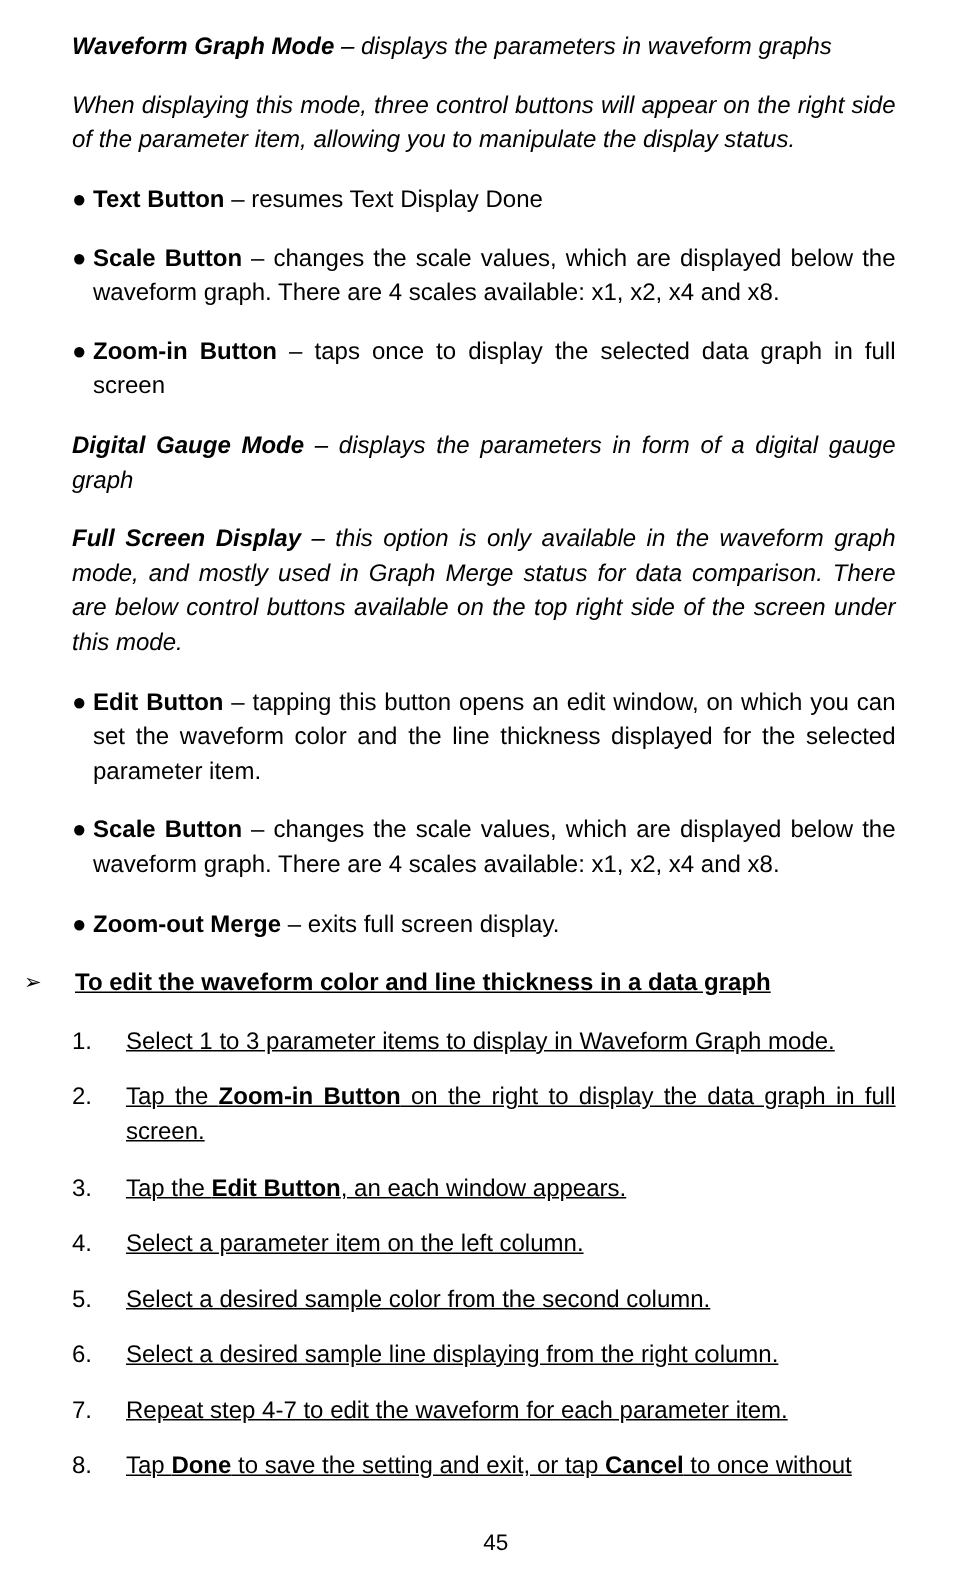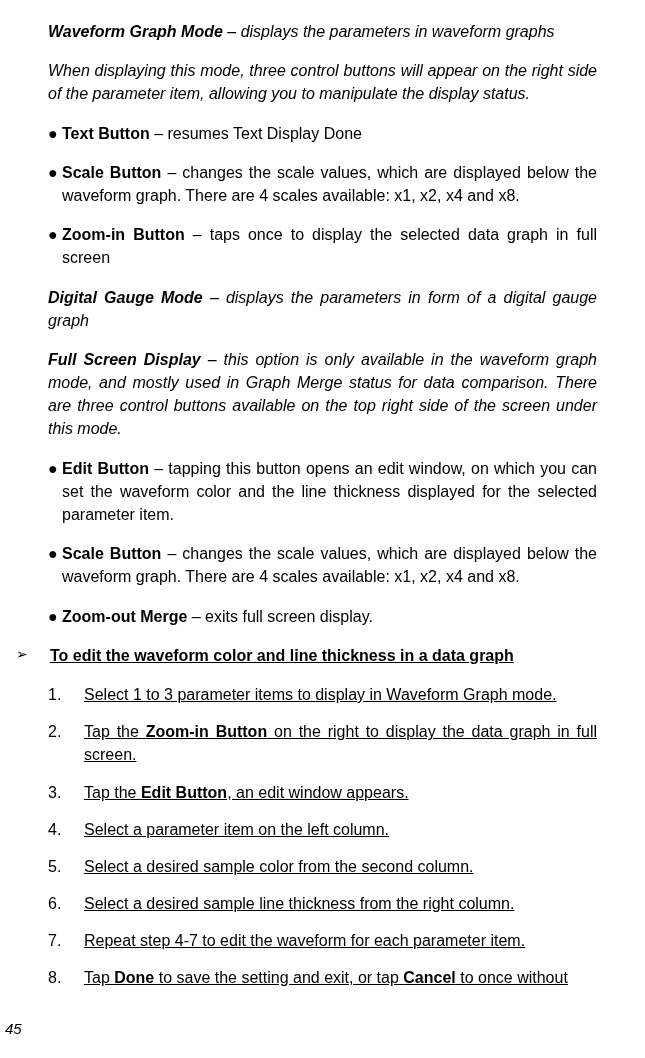--- a/index.html
+++ b/index.html
@@ -65,25 +65,24 @@
       margin-left: 0;
     }
     .num-text {
       flex: 1;
       text-decoration: underline;
     }
     .bold { font-weight: bold; }
     .page-num {
       position: absolute;
       bottom: 18px;
-      left: 5px;
+      left: 16px;
       right: 0;
-      text-align: left;
+      text-align: center;
       font-size: 15px;
-      font-style: italic;
     }
   </style>
 </head>
 <body>
 
 <div class="para indent1">
   <span class="bold">Waveform Graph Mode</span><span> – displays the parameters in waveform graphs</span>
 </div>
 
 <div class="para indent1">When displaying this mode, three control buttons will appear on the right side of the parameter item, allowing you to manipulate the display status.</div>
@@ -107,21 +106,21 @@
   <span class="bullet-text">
     <span class="bold">Zoom-in Button</span><span> – taps once to display the selected data graph in full screen</span>
   </span>
 </div>
 
 <div class="para indent1">
   <span class="bold">Digital Gauge Mode</span><span> – displays the parameters in form of a digital gauge graph</span>
 </div>
 
 <div class="para indent1">
-  <span class="bold">Full Screen Display</span><span> – this option is only available in the waveform graph mode, and mostly used in Graph Merge status for data comparison. There are three control buttons available on the top right side of the screen under this mode.</span>
+  <span class="bold">Full Screen Display</span><span> – this option is only available in the waveform graph mode, and mostly used in Graph Merge status for data comparison. There are below control buttons available on the top right side of the screen under this mode.</span>
 </div>
 
 <div class="bullet-item">
   <span class="bullet-mark">●</span>
   <span class="bullet-text">
     <span class="bold">Edit Button</span><span> – tapping this button opens an edit window, on which you can set the waveform color and the line thickness displayed for the selected parameter item.</span>
   </span>
 </div>
 
 <div class="bullet-item">
@@ -148,36 +147,36 @@
   <span class="num-text">Select 1 to 3 parameter items to display in Waveform Graph mode.</span>
 </div>
 
 <div class="num-item">
   <span class="num-mark">2.</span>
   <span class="num-text"><span>Tap the </span><span class="bold">Zoom-in Button</span><span> on the right to display the data graph in full screen.</span></span>
 </div>
 
 <div class="num-item">
   <span class="num-mark">3.</span>
-  <span class="num-text"><span>Tap the </span><span class="bold">Edit Button</span><span>, an edit window appears.</span></span>
+  <span class="num-text"><span>Tap the </span><span class="bold">Edit Button</span><span>, an each window appears.</span></span>
 </div>
 
 <div class="num-item">
   <span class="num-mark">4.</span>
   <span class="num-text">Select a parameter item on the left column.</span>
 </div>
 
 <div class="num-item">
   <span class="num-mark">5.</span>
   <span class="num-text">Select a desired sample color from the second column.</span>
 </div>
 
 <div class="num-item">
   <span class="num-mark">6.</span>
-  <span class="num-text">Select a desired sample line thickness from the right column.</span>
+  <span class="num-text">Select a desired sample line displaying from the right column.</span>
 </div>
 
 <div class="num-item">
   <span class="num-mark">7.</span>
   <span class="num-text">Repeat step 4-7 to edit the waveform for each parameter item.</span>
 </div>
 
 <div class="num-item">
   <span class="num-mark">8.</span>
   <span class="num-text"><span>Tap </span><span class="bold">Done</span><span> to save the setting and exit, or tap </span><span class="bold">Cancel</span><span> to once without</span></span>

